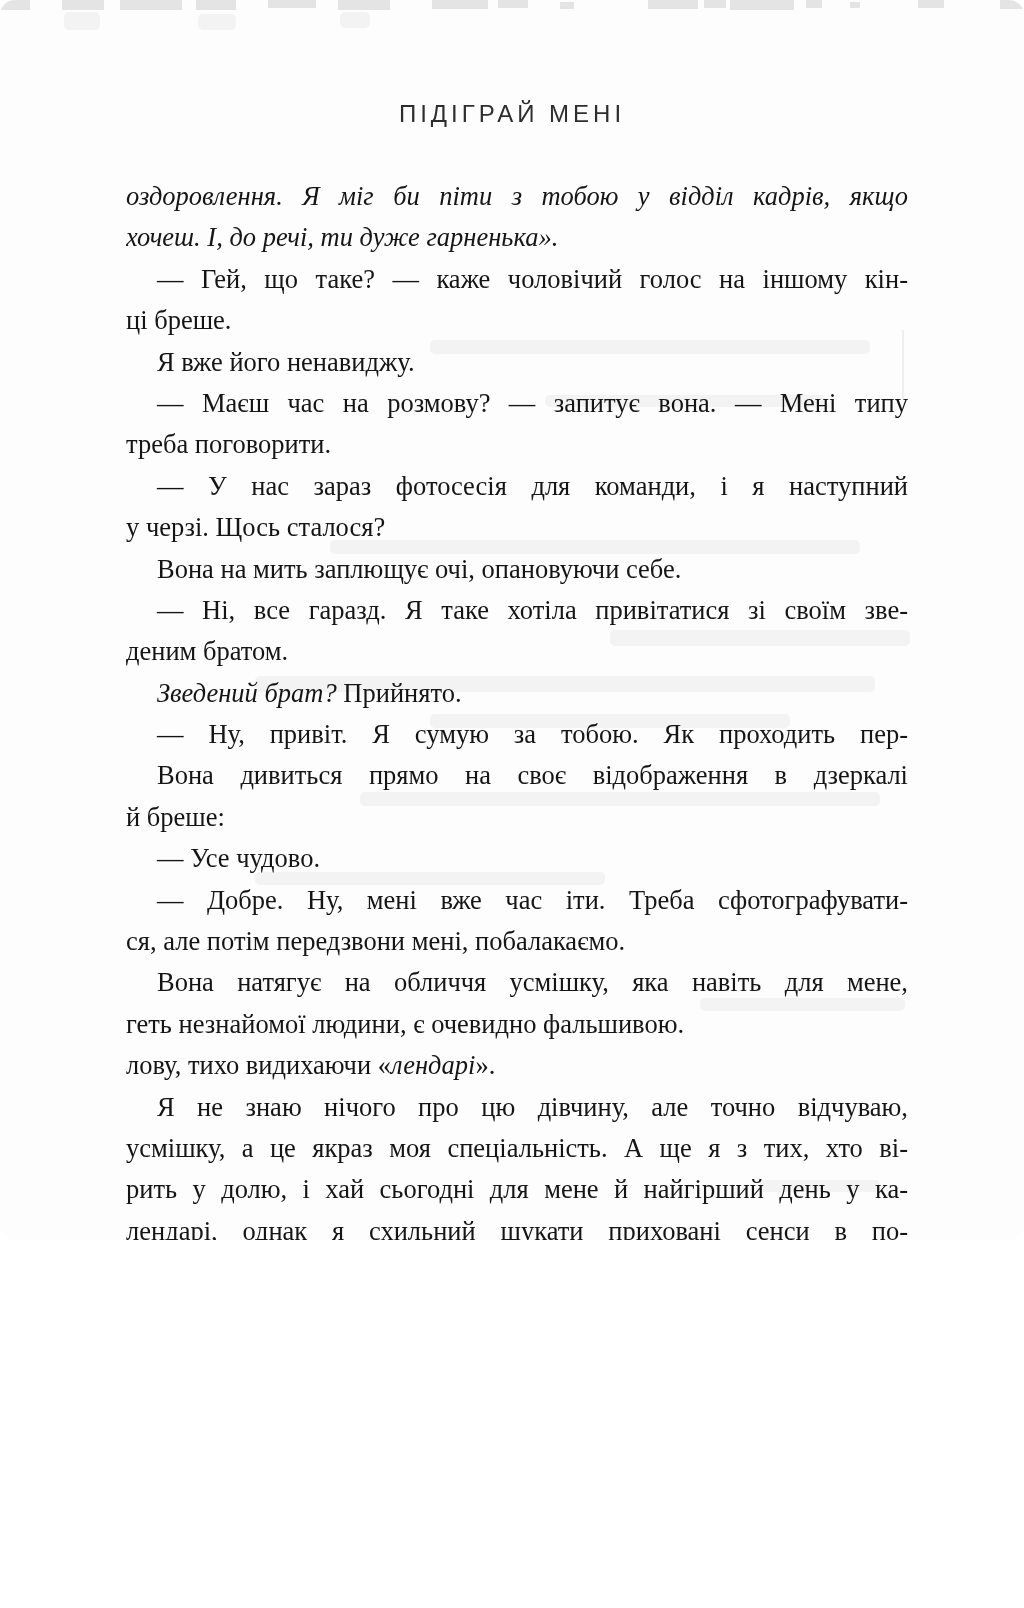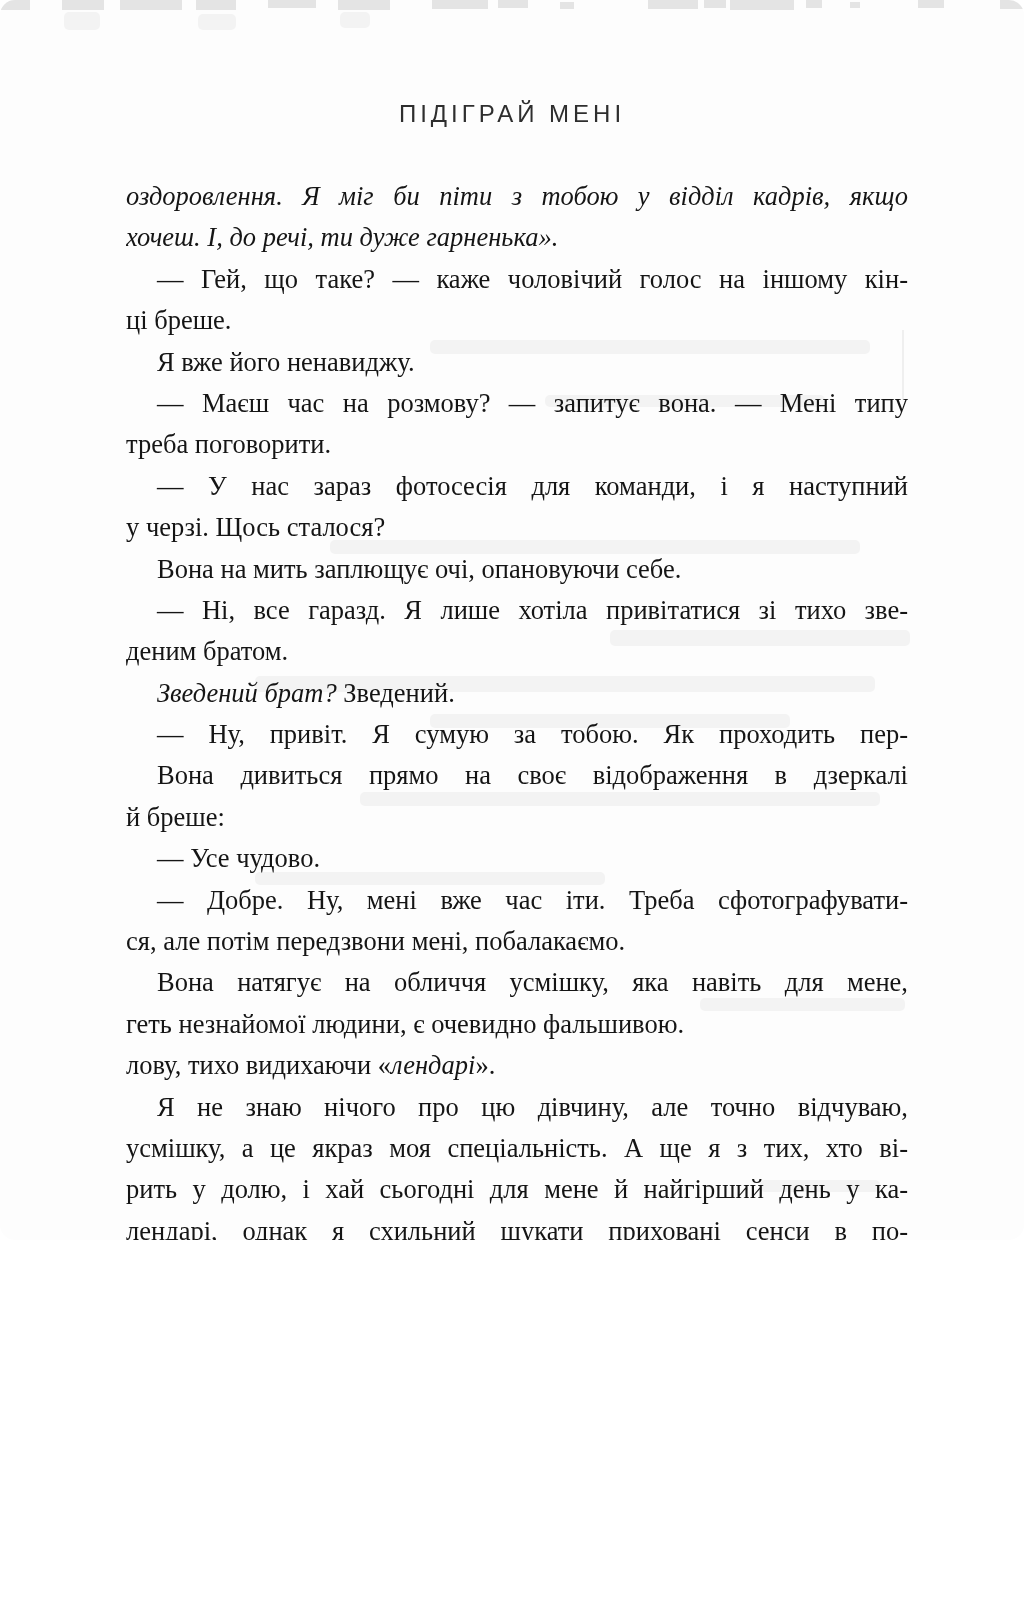--- a/index.html
+++ b/index.html
@@ -86,23 +86,23 @@
       <div class="line just"><span class="it">оздоровлення. Я міг би піти з тобою у відділ кадрів, якщо</span></div>
       <div class="line"><span class="it">хочеш. І, до речі, ти дуже гарненька».</span></div>
       <div class="line just indent"><span>— Гей, що таке? — каже чоловічий голос на іншому кін-</span></div>
       <div class="line"><span>ці бреше.</span></div>
       <div class="line indent"><span>Я вже його ненавиджу.</span></div>
       <div class="line just indent"><span>— Маєш час на розмову? — запитує вона. — Мені типу</span></div>
       <div class="line"><span>треба поговорити.</span></div>
       <div class="line just indent"><span>— У нас зараз фотосесія для команди, і я наступний</span></div>
       <div class="line"><span>у черзі. Щось сталося?</span></div>
       <div class="line indent"><span>Вона на мить заплющує очі, опановуючи себе.</span></div>
-      <div class="line just indent"><span>— Ні, все гаразд. Я лише хотіла привітатися зі тихо зве-</span></div>
+      <div class="line just indent"><span>— Ні, все гаразд. Я таке хотіла привітатися зі своїм зве-</span></div>
       <div class="line"><span>деним братом.</span></div>
-      <div class="line indent"><span class="it">Зведений брат?</span><span> Зведений.</span></div>
+      <div class="line indent"><span class="it">Зведений брат?</span><span> Прийнято.</span></div>
       <div class="line just indent"><span>— Ну, привіт. Я сумую за тобою. Як проходить пер-</span></div>
       <div class="line just indent"><span>Вона дивиться прямо на своє відображення в дзеркалі</span></div>
       <div class="line"><span>й бреше:</span></div>
       <div class="line indent"><span>— Усе чудово.</span></div>
       <div class="line just indent"><span>— Добре. Ну, мені вже час іти. Треба сфотографувати-</span></div>
       <div class="line"><span>ся, але потім передзвони мені, побалакаємо.</span></div>
       <div class="line just indent"><span>Вона натягує на обличчя усмішку, яка навіть для мене,</span></div>
       <div class="line"><span>геть незнайомої людини, є очевидно фальшивою.</span></div>
       <div class="line"><span>лову, тихо видихаючи «</span><span class="it">лендарі</span><span>».</span></div>
       <div class="line just indent"><span>Я не знаю нічого про цю дівчину, але точно відчуваю,</span></div>

